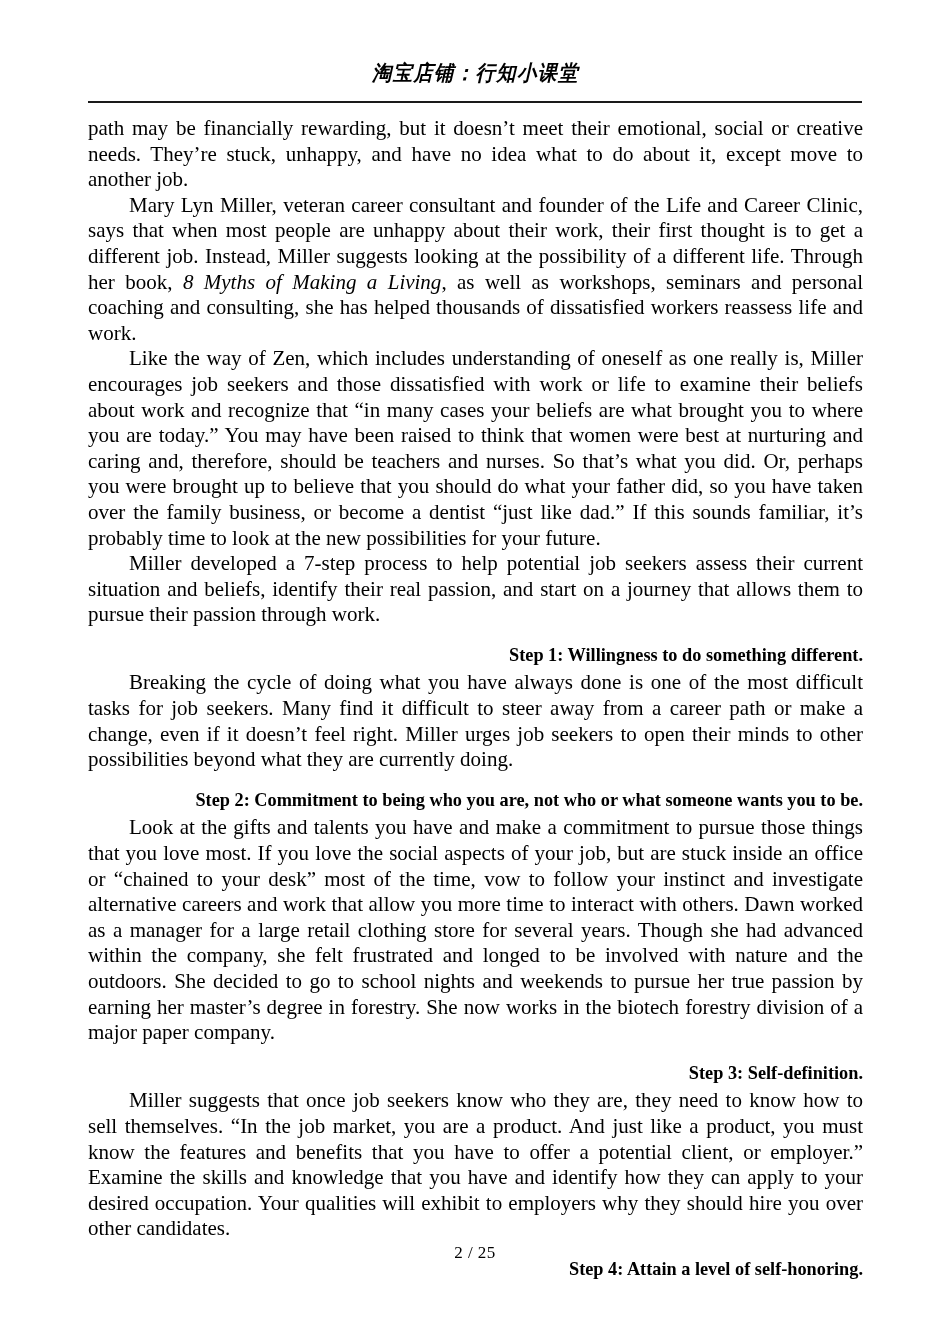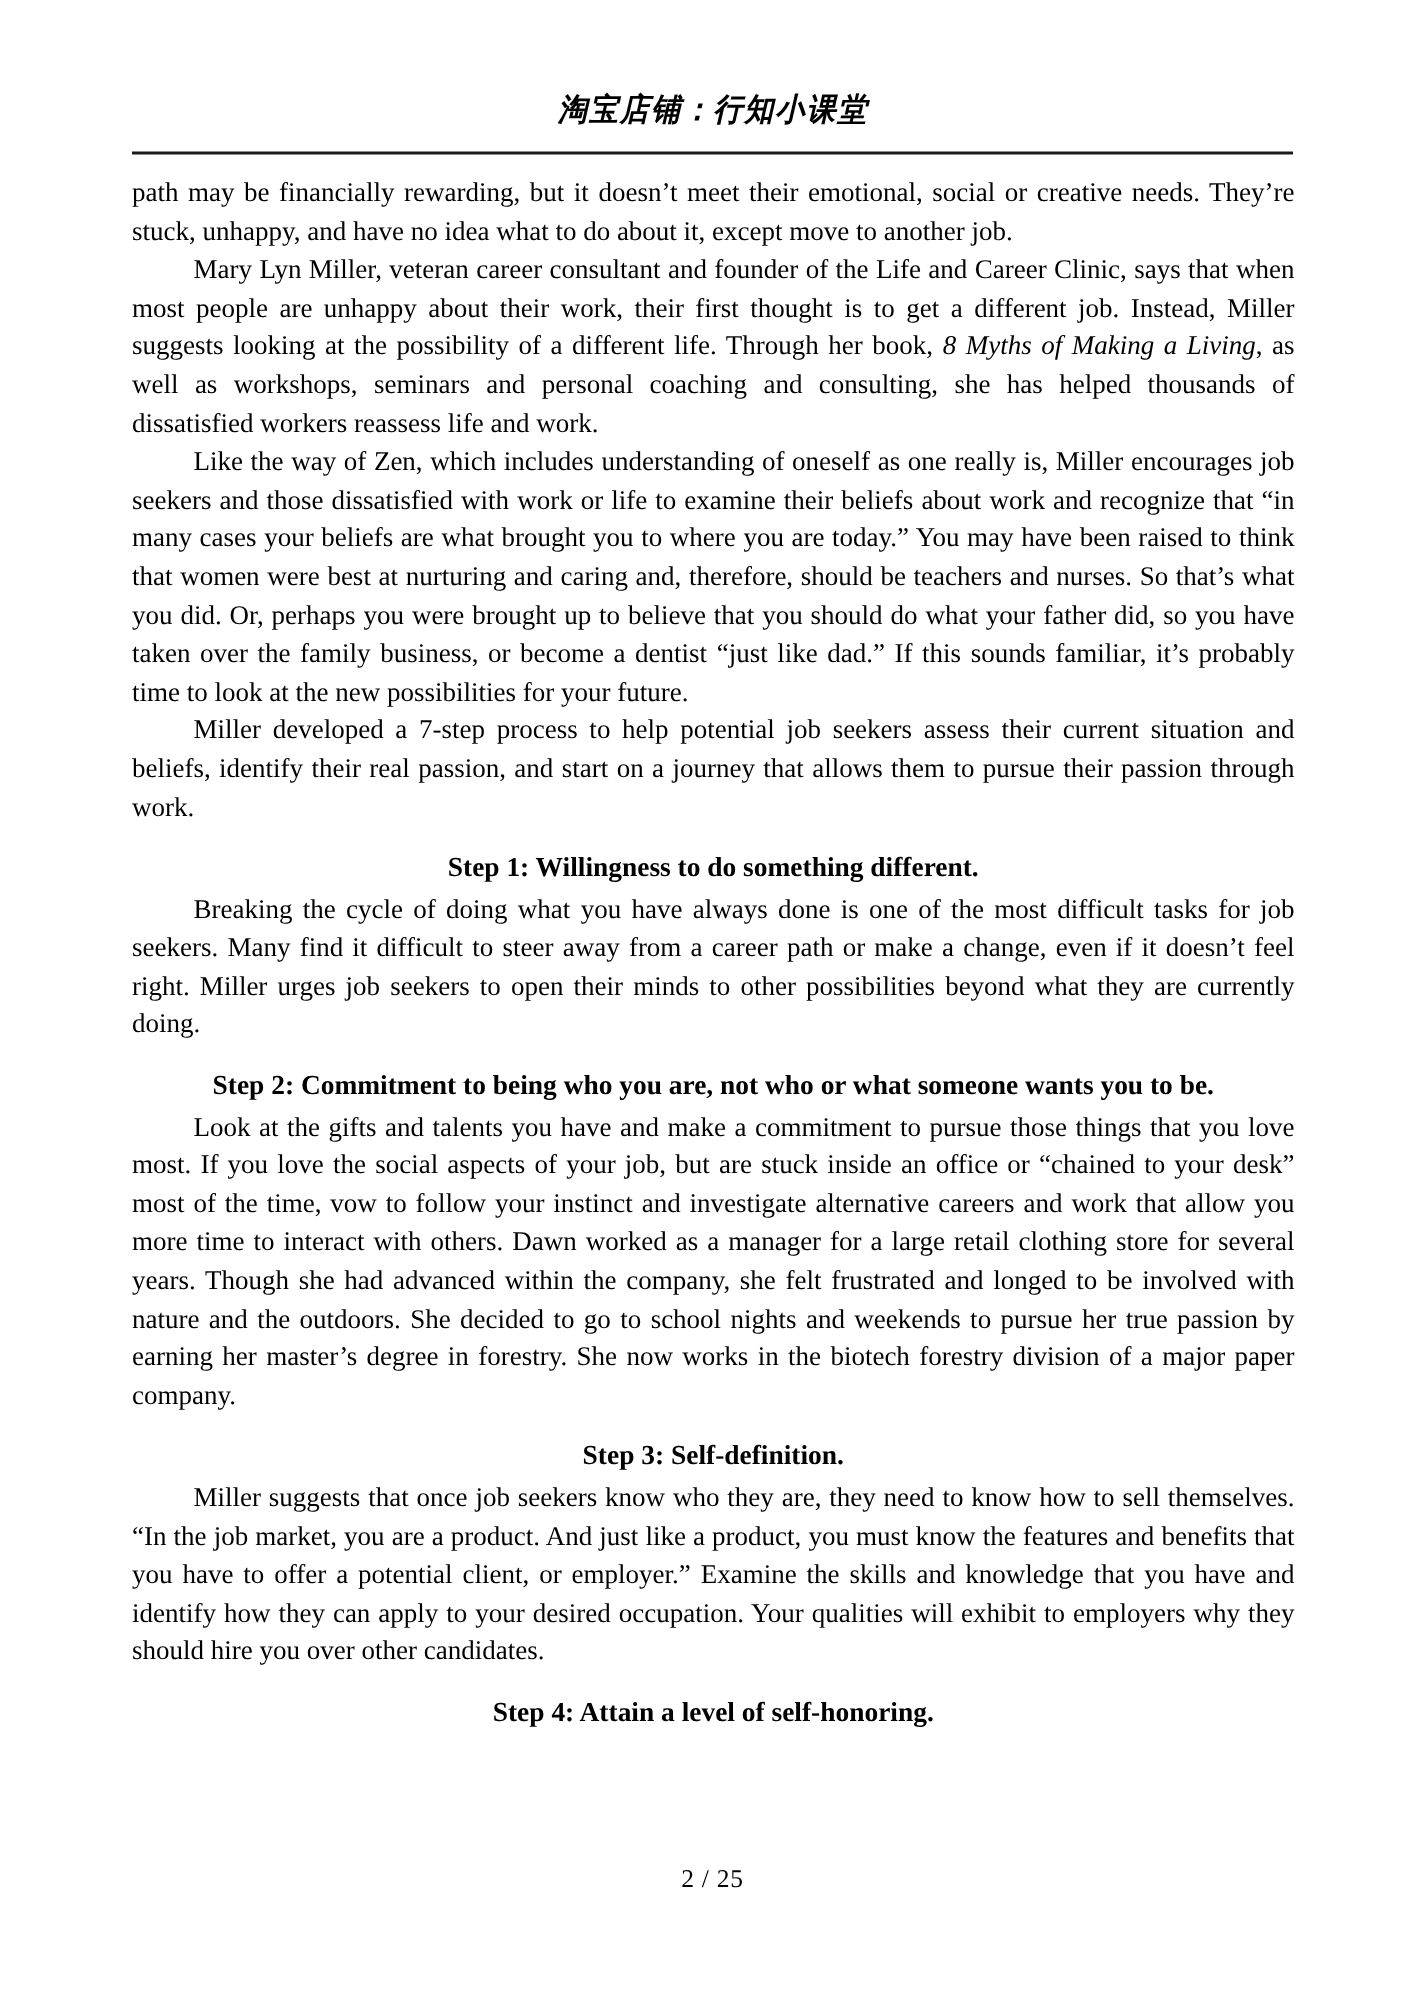--- a/index.html
+++ b/index.html
@@ -50,21 +50,21 @@
 
   
   .content {
     position: absolute;
     left: 88px;
     top: 116px;
     width: 775px;
   }
   .para {
     font-family: "Liberation Serif", "DejaVu Serif", serif;
-    font-size: 18px;
+    font-size: 21px;
     line-height: 25.6px;
     color: #000000;
     text-align: justify;
     text-justify: inter-word;
     margin: 0 0 0 0;
     text-indent: 0;
     -webkit-hyphens: none;
     hyphens: none;
   }
   .para.indent {
@@ -76,21 +76,21 @@
   }
   .gap-para {
     margin-top: 13px;
   }
   .heading {
     font-family: "Liberation Serif", "DejaVu Serif", serif;
     font-size: 18.3px;
     line-height: 25.6px;
     font-weight: bold;
     color: #000000;
-    text-align: center;
+    text-align: right;
     margin: 15px 0 2px 0;
   }
   .booktitle {
     font-style: italic;
   }
 
   
   .page-footer {
     position: absolute;
     left: 88px;

